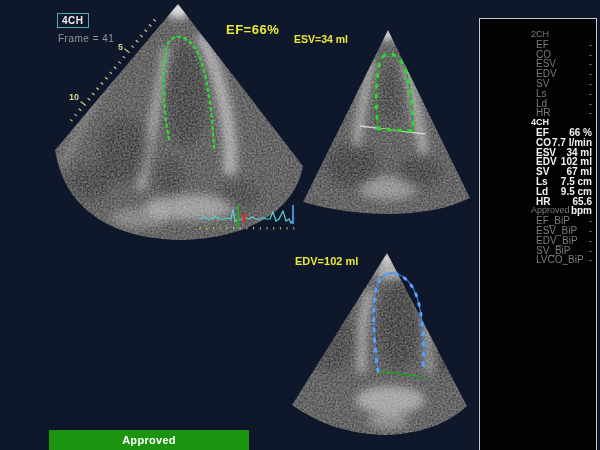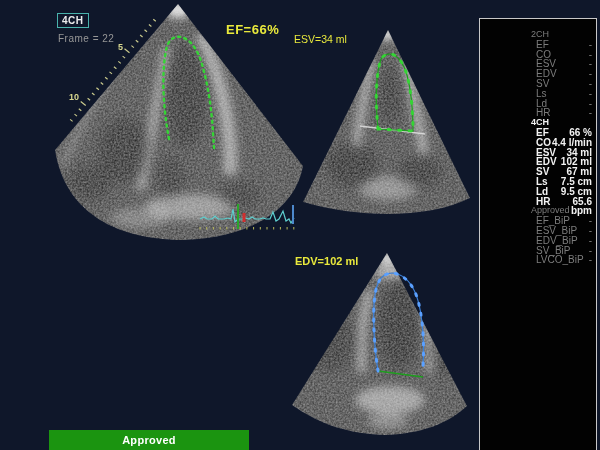--- a/index.html
+++ b/index.html
@@ -4,21 +4,21 @@
 <style>
   html,body{margin:0;padding:0;background:#000;}
   #screen{position:relative;width:600px;height:450px;background:#0f172a;overflow:hidden;
     font-family:"Liberation Sans",sans-serif;}
   #usvg{position:absolute;left:0;top:0;}
   .overlay{position:absolute;white-space:nowrap;}
   #view-box{left:57px;top:13px;border:1px solid var(--box-teal,#49b2ac);color:#ededed;
     font-size:10px;font-weight:bold;padding:1px 4px;letter-spacing:.5px;}
   #frame-label{left:58px;top:33px;color:#969696;font-size:10px;letter-spacing:.5px;}
   #ef-label{left:226px;top:22px;color:var(--accent-yellow,#e9e93c);font-size:13px;font-weight:bold;letter-spacing:.5px;}
-  #esv-label{left:294px;top:33px;color:var(--accent-yellow,#e9e93c);font-size:10.5px;font-weight:normal;}
+  #esv-label{left:294px;top:33px;color:var(--accent-yellow,#e9e93c);font-size:10.5px;font-weight:bold;}
   #edv-label{left:295px;top:255px;color:var(--accent-yellow,#e9e93c);font-size:11px;font-weight:bold;}
   .ruler-num{color:#d8d890;font-size:9px;font-weight:bold;}
   #ruler-5{left:118px;top:42px;}
   #ruler-10{left:69px;top:92px;}
   #sidebar{position:absolute;left:479px;top:18px;width:118px;height:447px;background:#020202;
     border:1px solid #c8c8c8;border-bottom:none;box-sizing:border-box;padding-top:11px;padding-left:48px;}
   .mp-header{color:#7d7d7d;font-size:9px;line-height:9.8px;height:9.8px;padding-left:3px;}
   .mp-header.active{color:#f2f2f2;font-weight:bold;}
   .mp-row{display:flex;justify-content:space-between;color:#7d7d7d;font-size:10px;
     line-height:9.8px;height:9.8px;padding:0 4px 0 8px;}
@@ -145,21 +145,21 @@
       </g>
       <g>
         <path d="M378,371 C373,340 372,300 377,286 C380,276 387,273 393,273 C401,274 409,280 414,290 C421,303 425,335 423,367" fill="none" stroke="#3c7fd6" stroke-width="1.2"></path>
         <path d="M378,371 L423,377" stroke="#1e9e1e" stroke-width="1.5"></path>
         <path d="M378,371 C373,340 372,300 377,286 C380,276 387,273 393,273 C401,274 409,280 414,290 C421,303 425,335 423,367" fill="none" stroke="#5aa0ff" stroke-width="3" stroke-linecap="round" stroke-dasharray="2 8"></path>
       </g>
     </g>
   </svg>
 
   <div class="overlay" id="view-box">4CH</div>
-  <div class="overlay" id="frame-label">Frame = 22</div>
+  <div class="overlay" id="frame-label">Frame = 41</div>
   <div class="overlay" id="ef-label">EF=66%</div>
   <div class="overlay" id="esv-label">ESV=34 ml</div>
   <div class="overlay" id="edv-label">EDV=102 ml</div>
   <div class="overlay ruler-num" id="ruler-5">5</div>
   <div class="overlay ruler-num" id="ruler-10">10</div>
 
   <div id="sidebar">
       <div class="mp-header">2CH</div>
       <div class="mp-row">
         <span class="mp-label">EF</span>
@@ -193,21 +193,21 @@
         <span class="mp-label">HR</span>
         <span class="mp-value">-</span>
       </div>
       <div class="mp-header active">4CH</div>
       <div class="mp-row active">
         <span class="mp-label">EF</span>
         <span class="mp-value">66 %</span>
       </div>
       <div class="mp-row active">
         <span class="mp-label">CO</span>
-        <span class="mp-value">4.4 l/min</span>
+        <span class="mp-value">7.7 l/min</span>
       </div>
       <div class="mp-row active">
         <span class="mp-label">ESV</span>
         <span class="mp-value">34 ml</span>
       </div>
       <div class="mp-row active">
         <span class="mp-label">EDV</span>
         <span class="mp-value">102 ml</span>
       </div>
       <div class="mp-row active">

